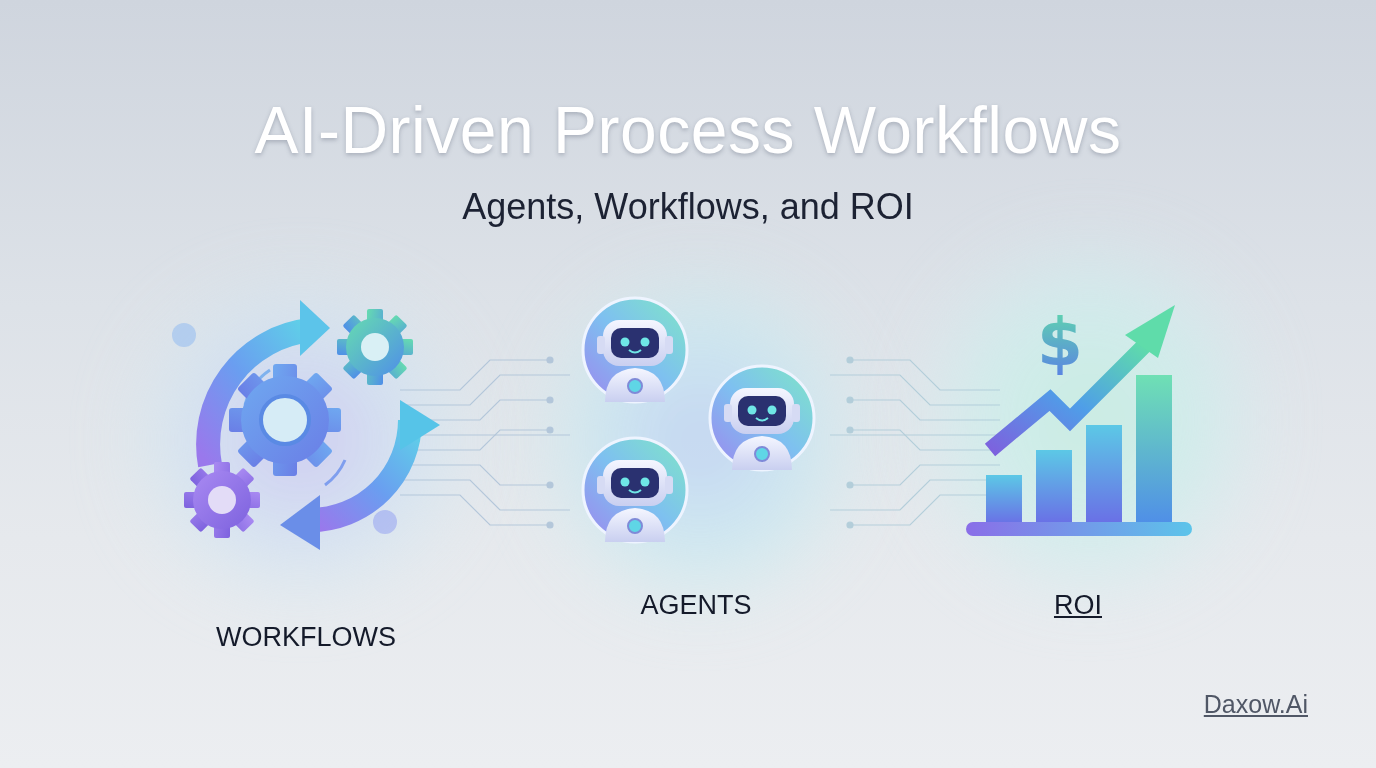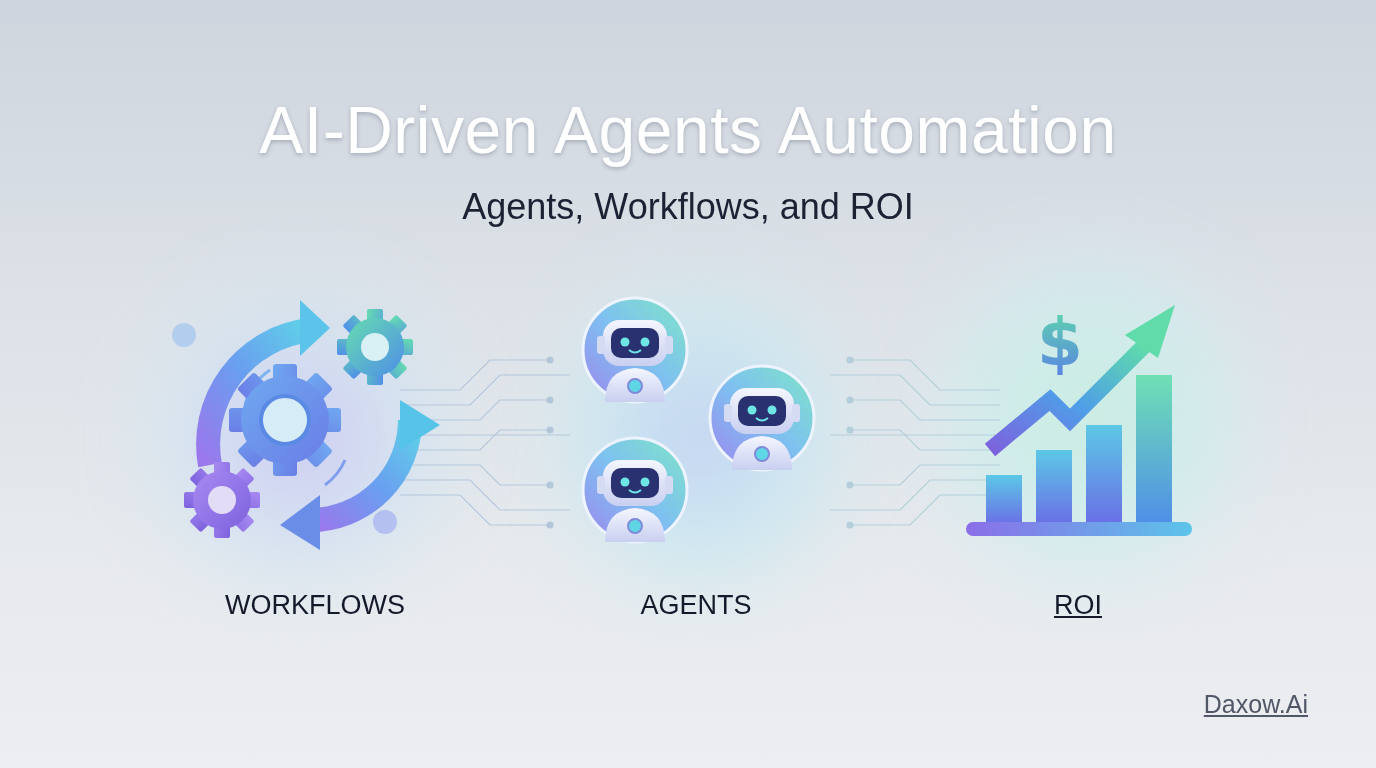--- a/index.html
+++ b/index.html
@@ -26,21 +26,21 @@
   }
   svg { position: absolute; overflow: visible; }
 </style>
 </head>
 <body>
 
 <div class="glow" style="left:150px;top:300px;width:300px;height:280px;background:radial-gradient(circle,#c7b8f5 0%,#cfe9f3 60%,transparent 100%);opacity:0.7;"></div>
 <div class="glow" style="left:560px;top:290px;width:280px;height:300px;background:radial-gradient(circle,#b9c8f7 0%,#c8eef0 60%,transparent 100%);opacity:0.75;"></div>
 <div class="glow" style="left:940px;top:260px;width:300px;height:320px;background:radial-gradient(circle,#bff0dc 0%,#cfeef0 60%,transparent 100%);opacity:0.75;"></div>
 
-<div class="title">AI-Driven Agents Automation</div>
+<div class="title">AI-Driven Process Workflows</div>
 <div class="subtitle">Agents, Workflows, and ROI</div>
 
 <svg style="left:400px;top:330px;" width="180" height="200" viewBox="0 0 180 200">
   <g stroke="#a9bfd6" stroke-width="1.2" fill="none" opacity="0.8">
     <path d="M0 60 H60 L90 30 H150"></path>
       <circle cx="150" cy="30" r="3" fill="#a9bfd6"></circle>
     <path d="M0 75 H70 L100 45 H170"></path>
     <path d="M0 90 H80 L100 70 H150"></path>
       <circle cx="150" cy="70" r="3" fill="#a9bfd6"></circle>
     <path d="M0 105 H170"></path>
@@ -196,17 +196,17 @@
   <text x="100" y="75" font-family="DejaVu Sans, sans-serif" font-size="66" font-weight="bold" fill="url(#dollarG)" text-anchor="middle">$</text>
   <rect x="26" y="185" width="36" height="50" fill="url(#bar)"></rect>
   <rect x="76" y="160" width="36" height="75" fill="url(#bar)"></rect>
   <rect x="126" y="135" width="36" height="100" fill="url(#bar)"></rect>
   <rect x="176" y="85" width="36" height="150" fill="url(#bar4)"></rect>
   <path d="M30 160 L90 110 L110 130 L185 55" stroke="url(#arrowG)" stroke-width="16" fill="none" stroke-linejoin="miter"></path>
   <polygon points="165,45 215,15 198,68" fill="#5fdcaa"></polygon>
   <rect x="6" y="232" width="226" height="14" rx="7" fill="url(#base)"></rect>
 </svg>
 
-<div class="label" style="left:209px;width:212px;">WORKFLOWS</div>
+<div class="label" style="left:200px;width:212px;margin-top:32px;">WORKFLOWS</div>
 <div class="label" style="left:596px;width:200px;">AGENTS</div>
 <div class="label" style="left:1028px;width:100px;text-decoration:underline;">ROI</div>
 
 <div class="brand">Daxow.Ai</div>
 
 </body></html>

